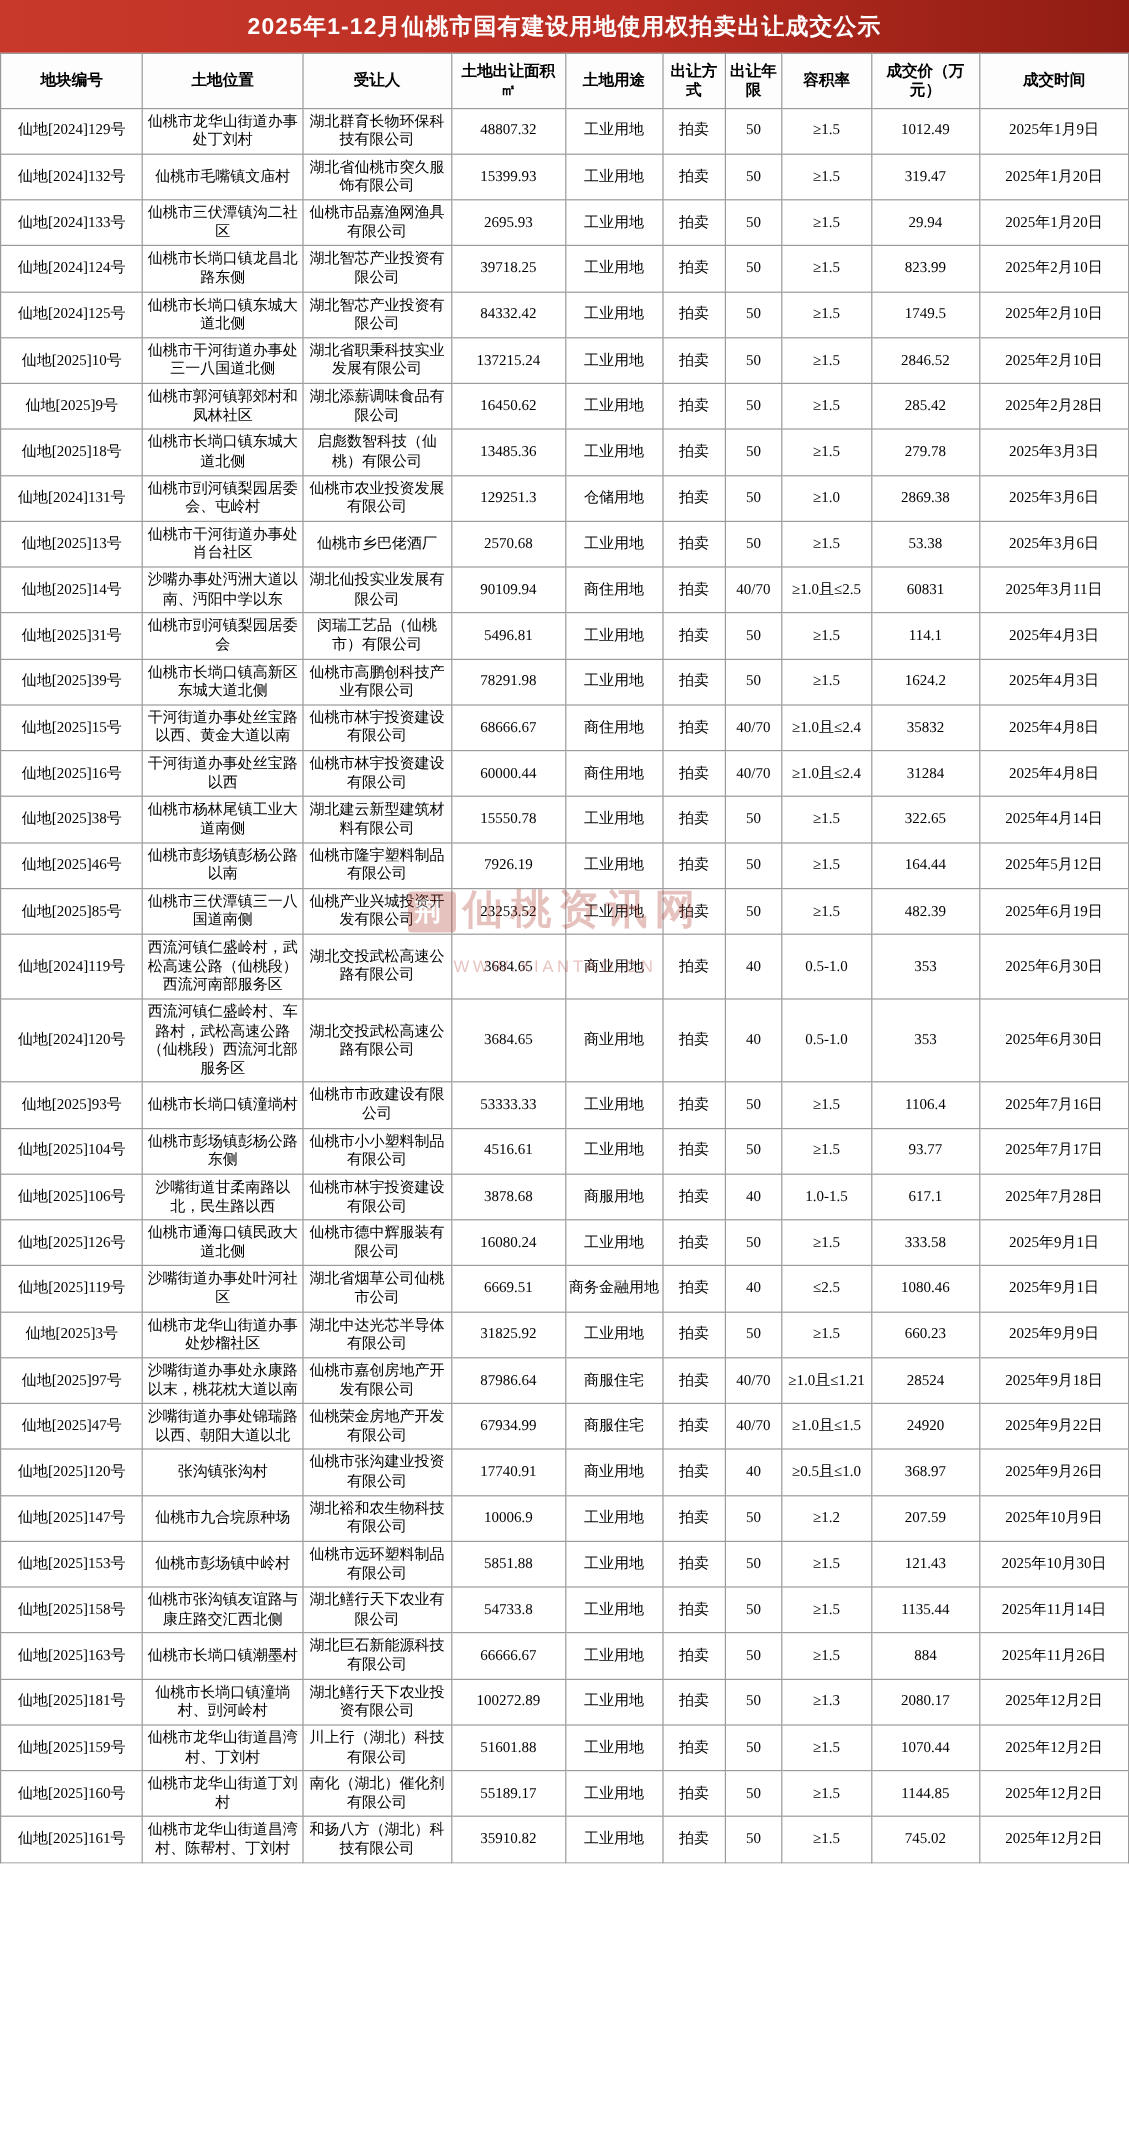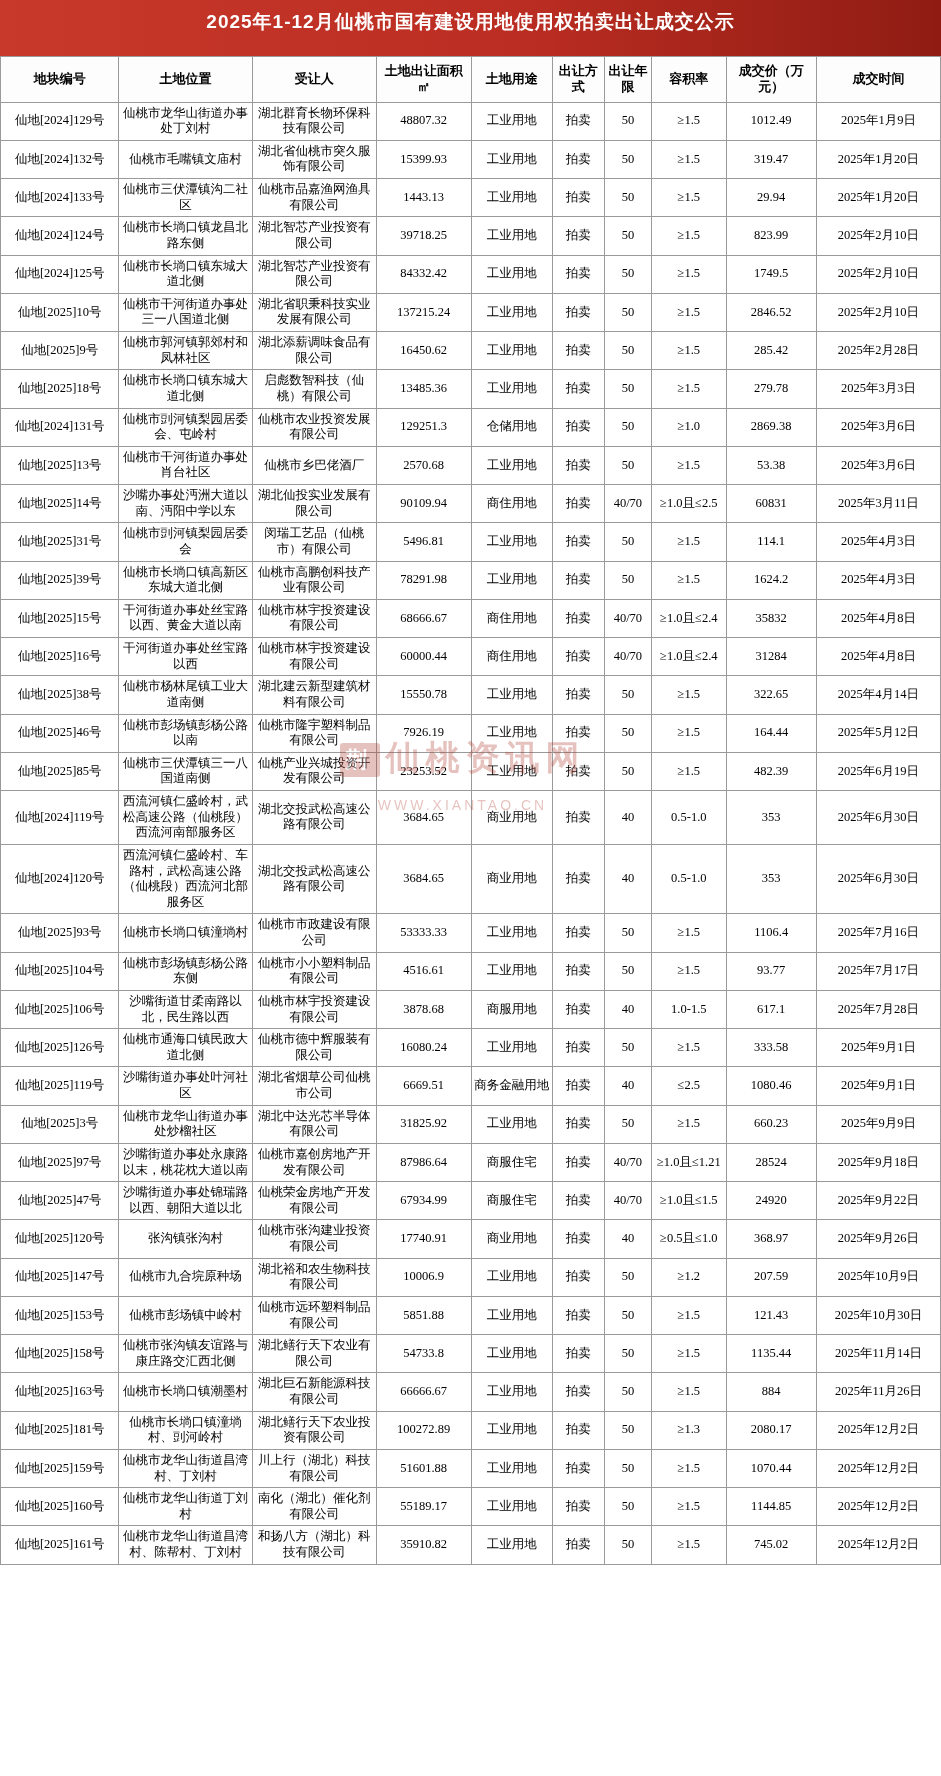--- a/index.html
+++ b/index.html
@@ -17,21 +17,21 @@
     position: relative;
     background: #fff;
   }
   .title-bar {
     background: linear-gradient(90deg, #c8392b 0%, #bb2d22 55%, #8f1c13 100%);
     color: #fff;
     text-align: center;
     font-size: 19px;
     font-weight: bold;
     letter-spacing: 1px;
-    padding: 9px 4px 21px 4px;
+    padding: 9px 4px 9px 4px;
     font-family: "Liberation Sans", sans-serif;
   }
   table {
     border-collapse: collapse;
     width: 941px;
     table-layout: fixed;
   }
   th, td {
     border: 1px solid #9a9a9a;
     font-size: 12.5px;
@@ -154,21 +154,21 @@
           <td>拍卖</td>
           <td>50</td>
           <td>≥1.5</td>
           <td>319.47</td>
           <td>2025年1月20日</td>
         </tr>
         <tr>
           <td>仙地[2024]133号</td>
           <td>仙桃市三伏潭镇沟二社区</td>
           <td>仙桃市品嘉渔网渔具有限公司</td>
-          <td>1443.13</td>
+          <td>2695.93</td>
           <td>工业用地</td>
           <td>拍卖</td>
           <td>50</td>
           <td>≥1.5</td>
           <td>29.94</td>
           <td>2025年1月20日</td>
         </tr>
         <tr>
           <td>仙地[2024]124号</td>
           <td>仙桃市长埫口镇龙昌北路东侧</td>

